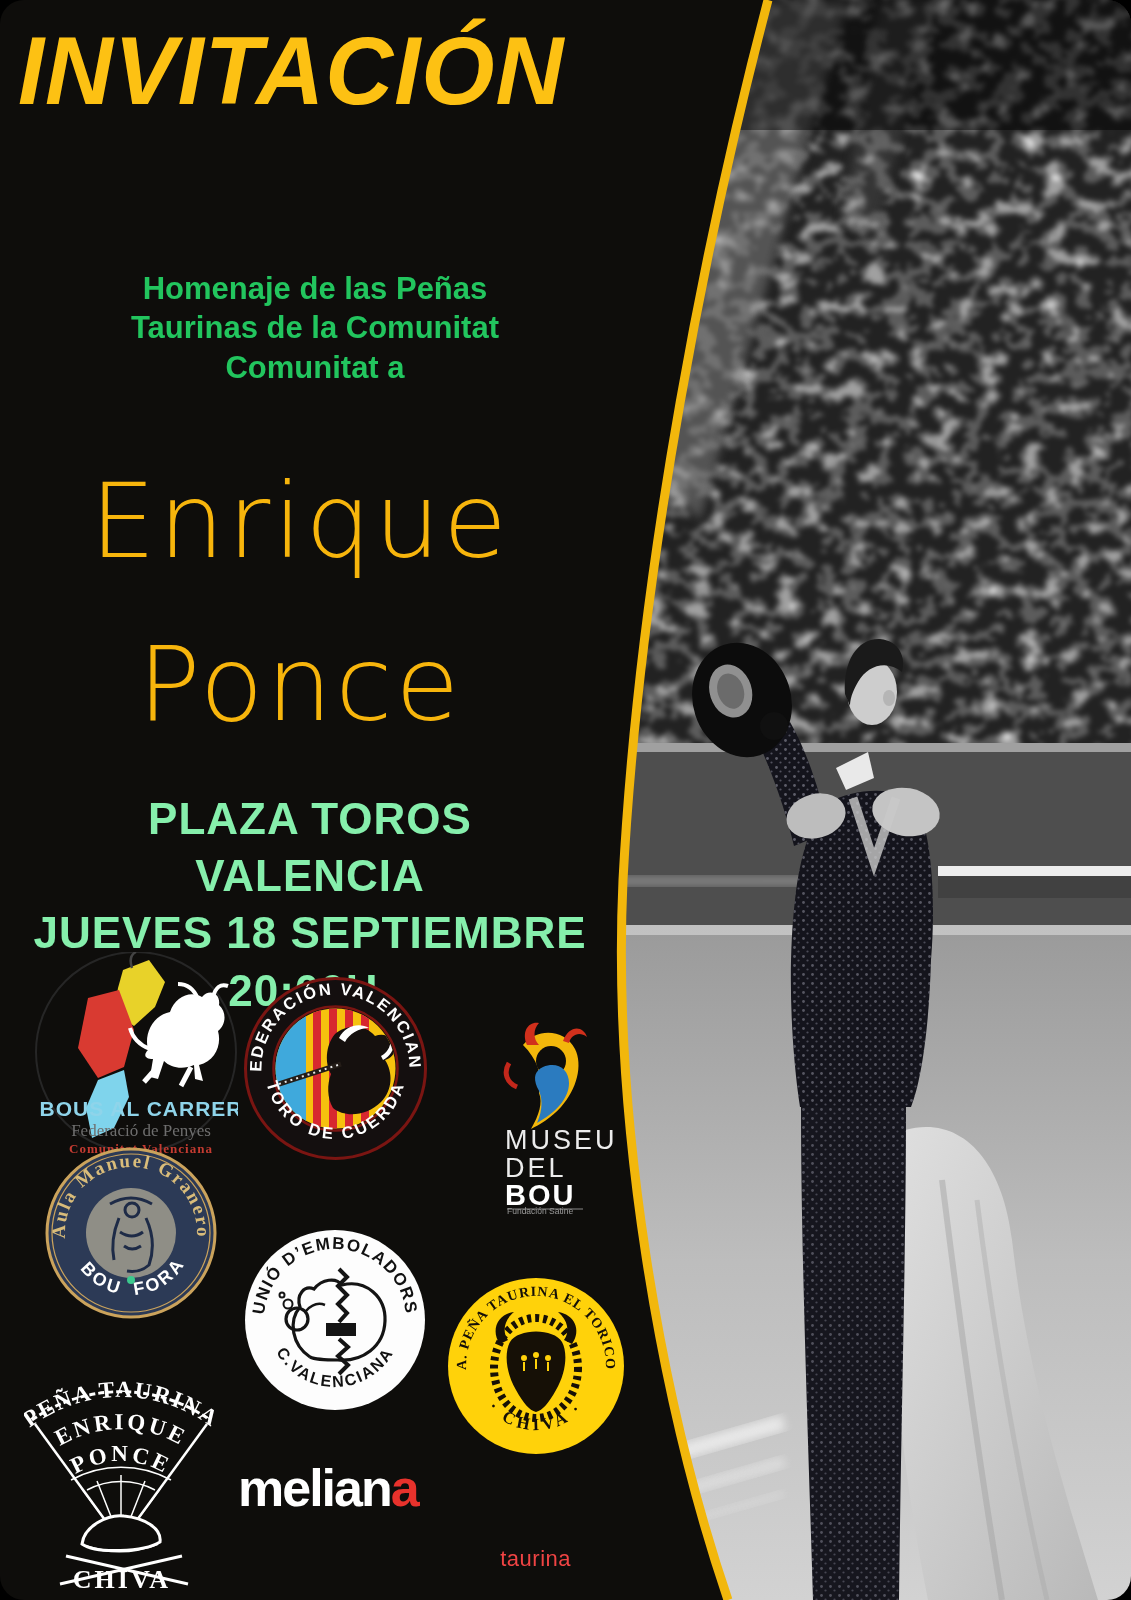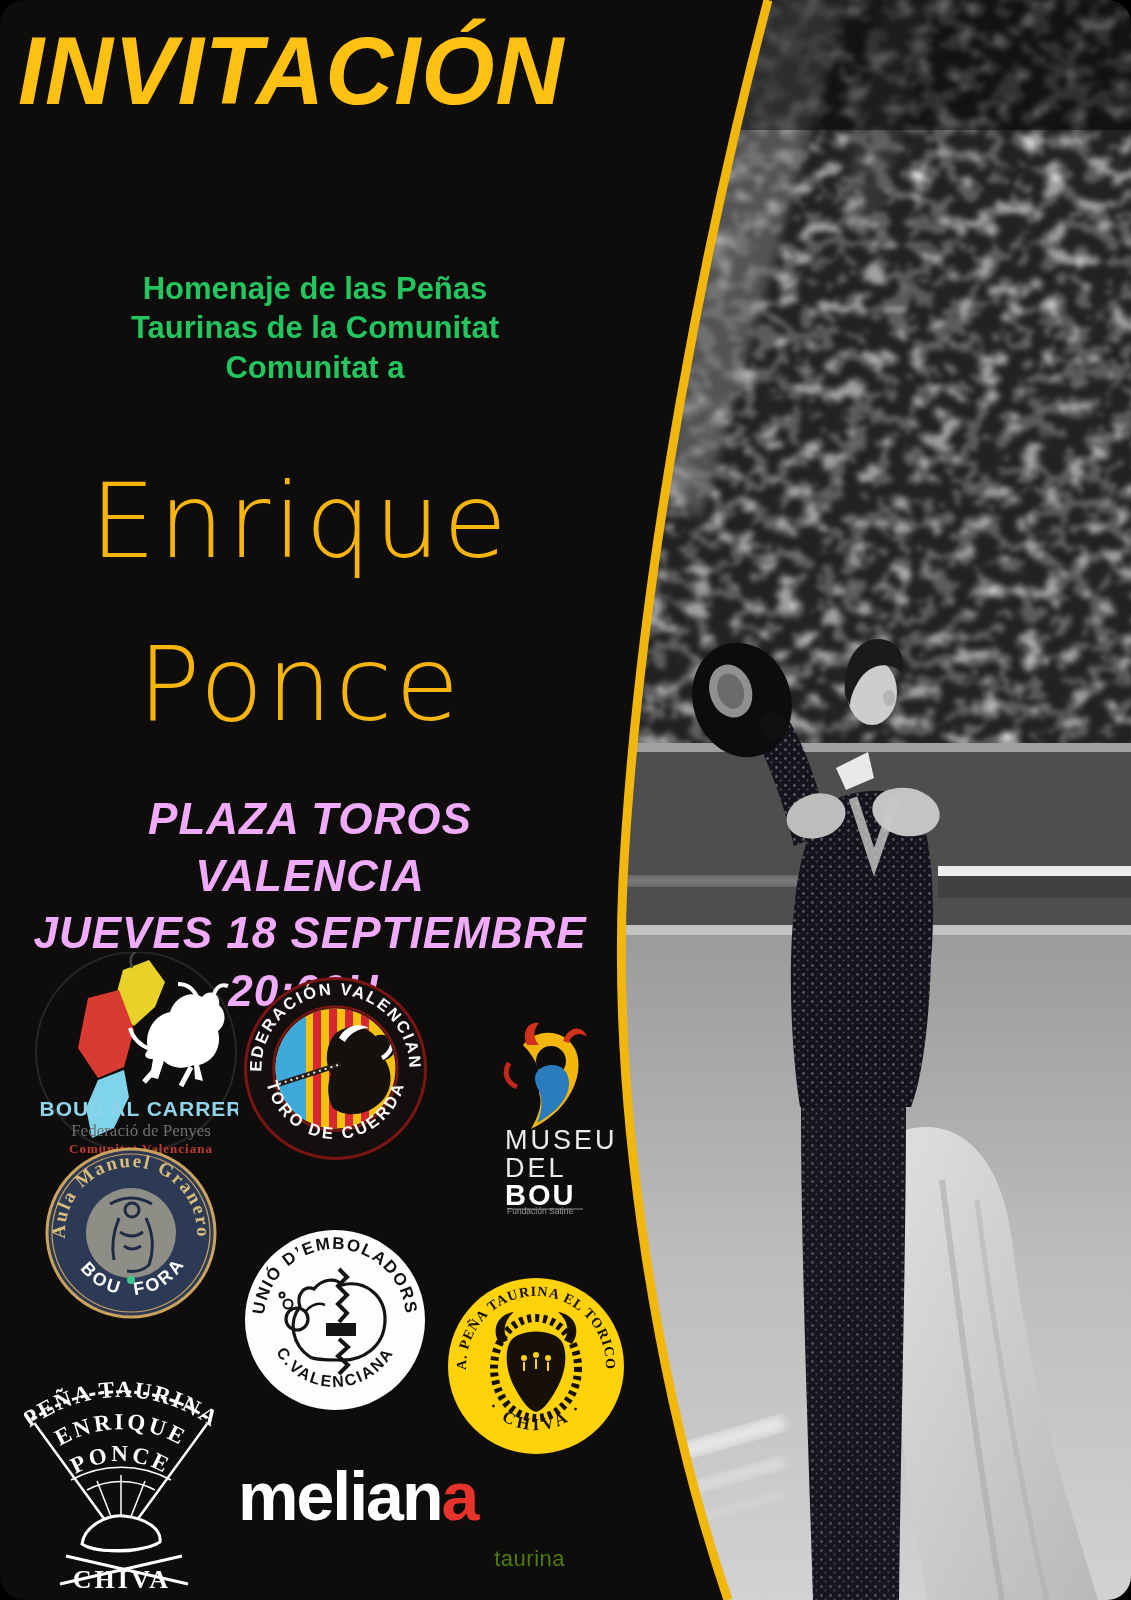--- a/index.html
+++ b/index.html
@@ -9,33 +9,33 @@
   #scene{position:absolute;left:0;top:0;width:1131px;height:1600px;}
 
   .title{left:18px;top:18px;width:700px;font-size:97px;line-height:1.1;
          font-style:italic;font-weight:bold;color:#FDC113;letter-spacing:1px;
          transform:scaleX(.97);transform-origin:left top;white-space:nowrap;}
   .intro{left:55px;top:238px;width:520px;text-align:center;color:#22c55e;
          font-weight:bold;font-size:31px;line-height:1.27;margin-top:31px;}
   .honoree{left:40px;top:440px;width:520px;text-align:center;color:#F7B50C;
          font-family:"DejaVu Sans",sans-serif;font-weight:200;font-size:104px;
          line-height:1.57;letter-spacing:3px;}
-  .event{left:30px;top:790px;width:560px;text-align:center;color:#f0abfc;
-         font-weight:bold;font-style:italic;font-size:44px;line-height:1.3;
+  .event{left:30px;top:790px;width:560px;text-align:center;color:#86efac;
+         font-weight:bold;font-size:44px;line-height:1.3;
          letter-spacing:1px;}
 
   .logo{display:block;}
   .arcsans{font-family:"Liberation Sans",sans-serif;}
   .arcserif{font-family:"Liberation Serif",serif;}
 
   .meliana{left:238px;top:1462px;width:345px;height:104px;}
-  .meliana .row{white-space:nowrap;font-weight:bold;font-size:68px;letter-spacing:-2px;line-height:1.0;}
+  .meliana .row{white-space:nowrap;font-weight:bold;font-size:52px;letter-spacing:-2px;line-height:1.0;}
   .meliana .main{color:#FFFFFF;}
   .meliana .accent{color:#E8322C;}
-  .meliana .sub{position:absolute;right:18px;bottom:-6px;color:#4d7c0f;font-size:22px;
+  .meliana .sub{position:absolute;right:12px;bottom:-6px;color:#ef4444;font-size:22px;
                 font-weight:normal;letter-spacing:0.5px;}
 </style>
 </head>
 <body>
 
 <div class="poster">
 
   <svg id="scene" viewBox="0 0 1131 1600" preserveAspectRatio="none" aria-hidden="true">
     <defs>
       <clipPath id="photoClip">

